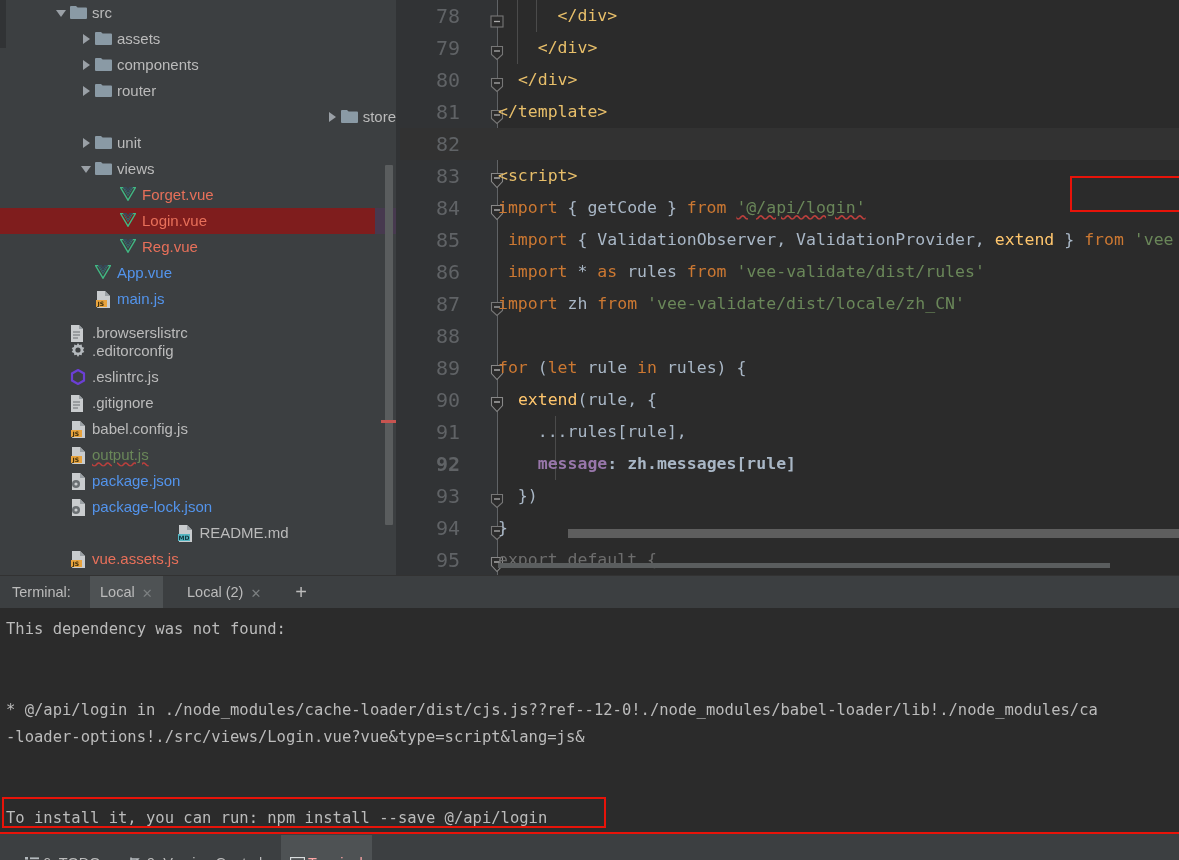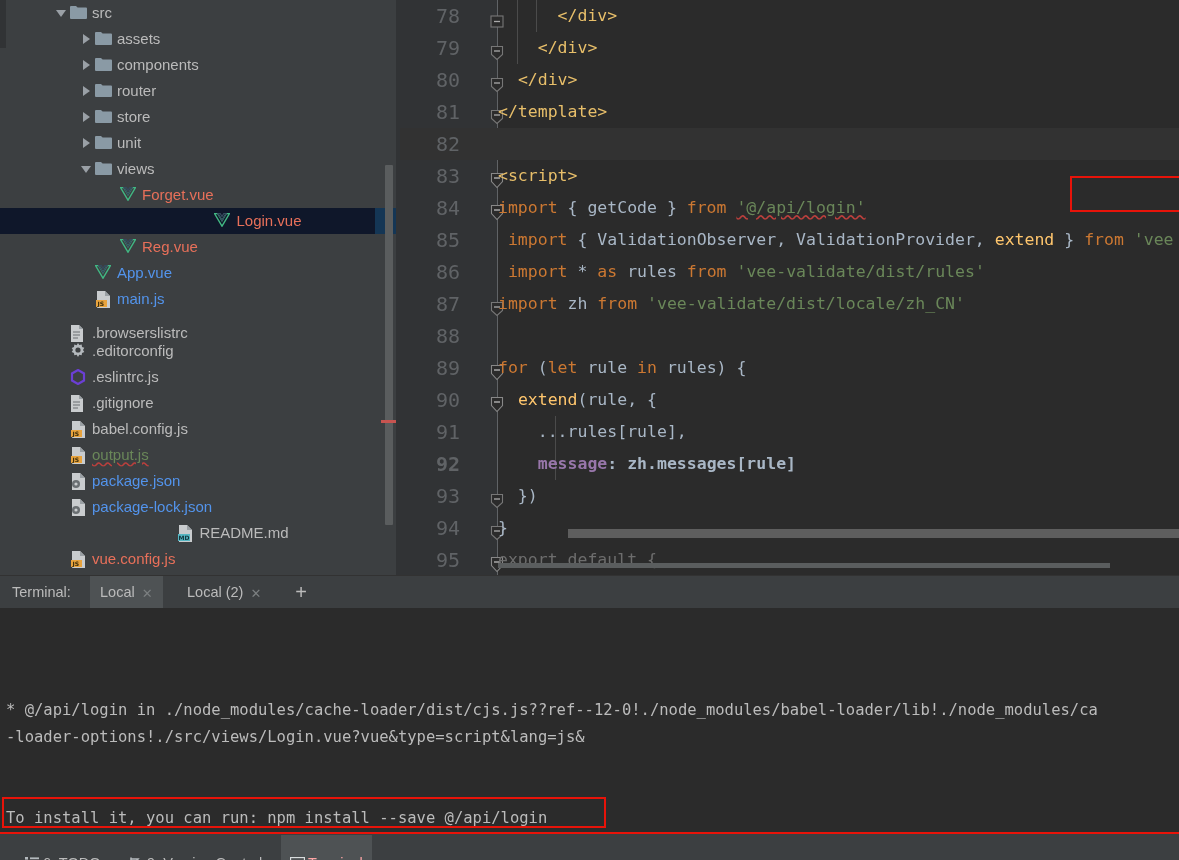--- a/index.html
+++ b/index.html
@@ -22,21 +22,21 @@
   }
   #tree-edge2 {
     position: absolute; left: 0; top: 48px; width: 6px; height: 527px;
     background: #3c3f41;
   }
   .tree-row {
     position: relative; height: 26px; line-height: 26px;
     white-space: nowrap; font-size: 15px; color: #bbbbbb;
     padding-left: 0;
   }
-  .tree-row.selected { background: #0f172a; text-align: center; }
+  .tree-row.selected { background: #7f1d1d; }
   .arrow {
     display: inline-block; width: 13px; height: 26px;
     vertical-align: top; position: relative;
   }
   .arrow.closed::before {
     content: ""; position: absolute; left: 2px; top: 8px;
     border-left: 7px solid #9aa0a6; border-top: 5px solid transparent;
     border-bottom: 5px solid transparent;
   }
   .arrow.open::before {
@@ -195,21 +195,21 @@
             </svg></span><span class="tname" style="color: rgb(187, 187, 187);">src</span></div>
         <div class="tree-row" style="top: 26px; position: absolute; left: 0px; width: 396px;"><span class="arrow closed" style="margin-left: 81px;"></span><span class="ico"><svg width="17" height="14" viewBox="0 0 17 14">
               <path d="M0 2a1 1 0 011-1h5l1.6 1.6H16a1 1 0 011 1V13a1 1 0 01-1 1H1a1 1 0 01-1-1z" fill="#8a9aa5"></path>
             </svg></span><span class="tname" style="color: rgb(187, 187, 187);">assets</span></div>
         <div class="tree-row" style="top: 52px; position: absolute; left: 0px; width: 396px;"><span class="arrow closed" style="margin-left: 81px;"></span><span class="ico"><svg width="17" height="14" viewBox="0 0 17 14">
               <path d="M0 2a1 1 0 011-1h5l1.6 1.6H16a1 1 0 011 1V13a1 1 0 01-1 1H1a1 1 0 01-1-1z" fill="#8a9aa5"></path>
             </svg></span><span class="tname" style="color: rgb(187, 187, 187);">components</span></div>
         <div class="tree-row" style="top: 78px; position: absolute; left: 0px; width: 396px;"><span class="arrow closed" style="margin-left: 81px;"></span><span class="ico"><svg width="17" height="14" viewBox="0 0 17 14">
               <path d="M0 2a1 1 0 011-1h5l1.6 1.6H16a1 1 0 011 1V13a1 1 0 01-1 1H1a1 1 0 01-1-1z" fill="#8a9aa5"></path>
             </svg></span><span class="tname" style="color: rgb(187, 187, 187);">router</span></div>
-        <div class="tree-row" style="top: 104px; position: absolute; left: 0px; width: 396px;"><span class="arrow closed" style="margin-left: 81px;"></span><span class="ico"><svg width="17" height="14" viewBox="0 0 17 14">
+        <div class="tree-row" style="top: 104px; position: absolute; left: 0px; width: 396px; text-align: right;"><span class="arrow closed" style="margin-left: 81px;"></span><span class="ico"><svg width="17" height="14" viewBox="0 0 17 14">
               <path d="M0 2a1 1 0 011-1h5l1.6 1.6H16a1 1 0 011 1V13a1 1 0 01-1 1H1a1 1 0 01-1-1z" fill="#8a9aa5"></path>
             </svg></span><span class="tname" style="color: rgb(187, 187, 187);">store</span></div>
         <div class="tree-row" style="top: 130px; position: absolute; left: 0px; width: 396px;"><span class="arrow closed" style="margin-left: 81px;"></span><span class="ico"><svg width="17" height="14" viewBox="0 0 17 14">
               <path d="M0 2a1 1 0 011-1h5l1.6 1.6H16a1 1 0 011 1V13a1 1 0 01-1 1H1a1 1 0 01-1-1z" fill="#8a9aa5"></path>
             </svg></span><span class="tname" style="color: rgb(187, 187, 187);">unit</span></div>
         <div class="tree-row" style="top: 156px; position: absolute; left: 0px; width: 396px;"><span class="arrow open" style="margin-left: 81px;"></span><span class="ico"><svg width="17" height="14" viewBox="0 0 17 14">
               <path d="M0 2a1 1 0 011-1h5l1.6 1.6H16a1 1 0 011 1V13a1 1 0 01-1 1H1a1 1 0 01-1-1z" fill="#8a9aa5"></path>
             </svg></span><span class="tname" style="color: rgb(187, 187, 187);">views</span></div>
         <div class="tree-row" style="top: 182px; position: absolute; left: 0px; width: 396px;"><span class="arrow " style="margin-left: 106px;"></span><span class="ico"><svg width="16" height="14" viewBox="0 0 16 14">
               <path d="M0.5 0.5h3.2L8 7.6l4.3-7.1h3.2L8 13.2z" fill="none" stroke="#41b883" stroke-width="1.4"></path>
@@ -286,21 +286,21 @@
               <path d="M2 0h8l5 5v12H2z" fill="#c9ccce"></path>
               <path d="M10 0l5 5h-5z" fill="#9aa0a4"></path>
               <rect x="1" y="9" width="12" height="7" fill="#56b6c2"></rect>
               <text x="1.6" y="15" font-family="DejaVu Sans" font-size="6" font-weight="bold" fill="#10323a">MD</text>
             </svg></span><span class="tname" style="color: rgb(187, 187, 187);">README.md</span></div>
         <div class="tree-row" style="top: 546px; position: absolute; left: 0px; width: 396px;"><span class="arrow " style="margin-left: 56px;"></span><span class="ico"><svg width="17" height="17" viewBox="0 0 17 17">
               <path d="M2 0h8l5 5v12H2z" fill="#c9ccce"></path>
               <path d="M10 0l5 5h-5z" fill="#9aa0a4"></path>
               <rect x="1" y="9" width="11" height="7" fill="#e8a33d"></rect>
               <text x="2.5" y="15" font-family="DejaVu Sans" font-size="6" font-weight="bold" fill="#3a2c0a">JS</text>
-            </svg></span><span class="tname" style="color: rgb(232, 112, 90);">vue.config.js</span></div>
+            </svg></span><span class="tname" style="color: rgb(232, 112, 90);">vue.assets.js</span></div>
       </div>
     <div id="tree-sel-mark"></div>
     <div id="tree-scroll-track"></div>
     <div id="tree-scroll-thumb"></div>
     <div id="tree-err-mark"></div>
   </div>
   <div id="tree-right-edge"></div>
 
   <div id="editor">
     <div id="gutter"></div>
@@ -373,20 +373,21 @@
       <span id="term-label">Terminal:</span>
       <div class="term-tab active" style="left:90px">
         <span>Local</span><span class="tab-x">✕</span>
       </div>
       <div class="term-tab" style="left:177px">
         <span>Local (2)</span><span class="tab-x">✕</span>
       </div>
       <div id="term-add">+</div>
     </div>
     <div id="term-body">
+        <div class="term-line" style="top: 8px;">This dependency was not found:</div>
         <div class="term-line" style="top: 35px;"></div>
         <div class="term-line" style="top: 62px;"></div>
         <div class="term-line" style="top: 89px;">* @/api/login in ./node_modules/cache-loader/dist/cjs.js??ref--12-0!./node_modules/babel-loader/lib!./node_modules/ca</div>
         <div class="term-line" style="top: 116px;">-loader-options!./src/views/Login.vue?vue&amp;type=script&amp;lang=js&amp;</div>
         <div class="term-line" style="top: 143px;"></div>
         <div class="term-line" style="top: 170px;"></div>
         <div class="term-line" style="top: 197px;">To install it, you can run: npm install --save @/api/login</div>
       </div>
   </div>
   <div id="red-box-term"></div>

